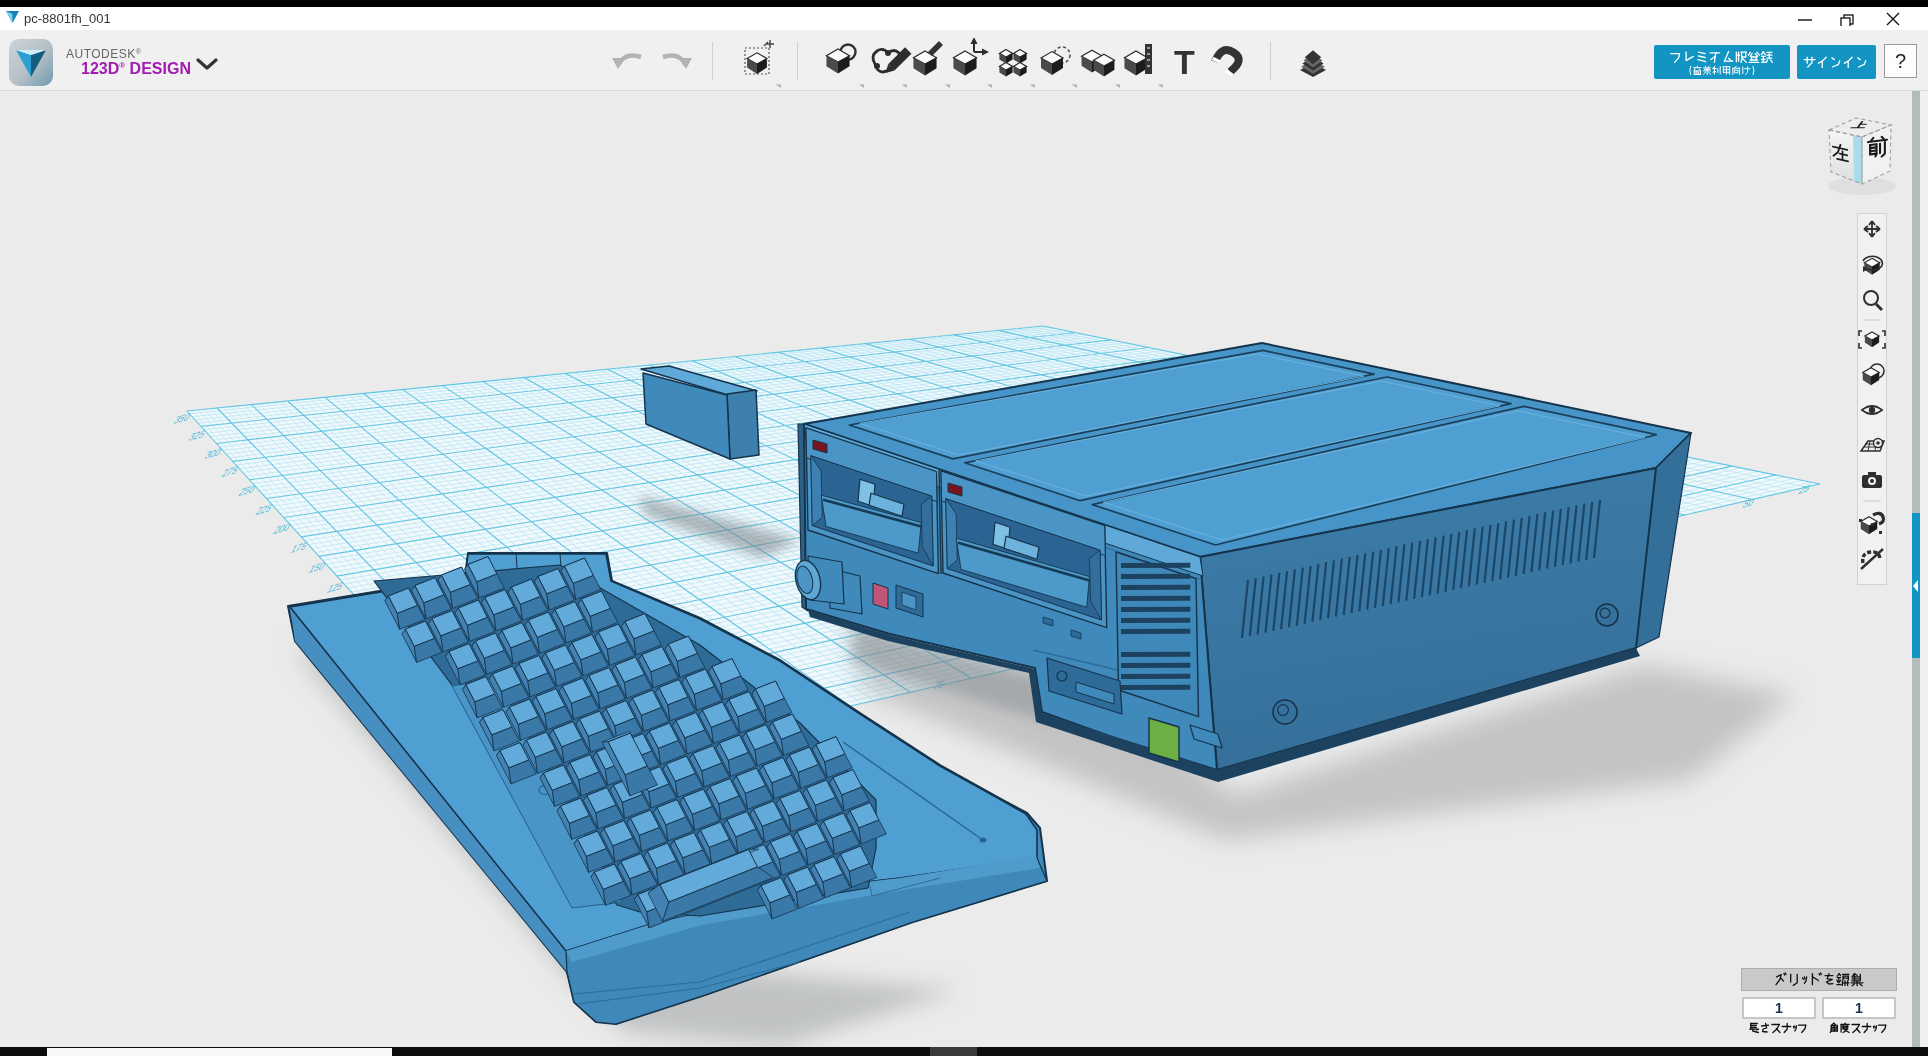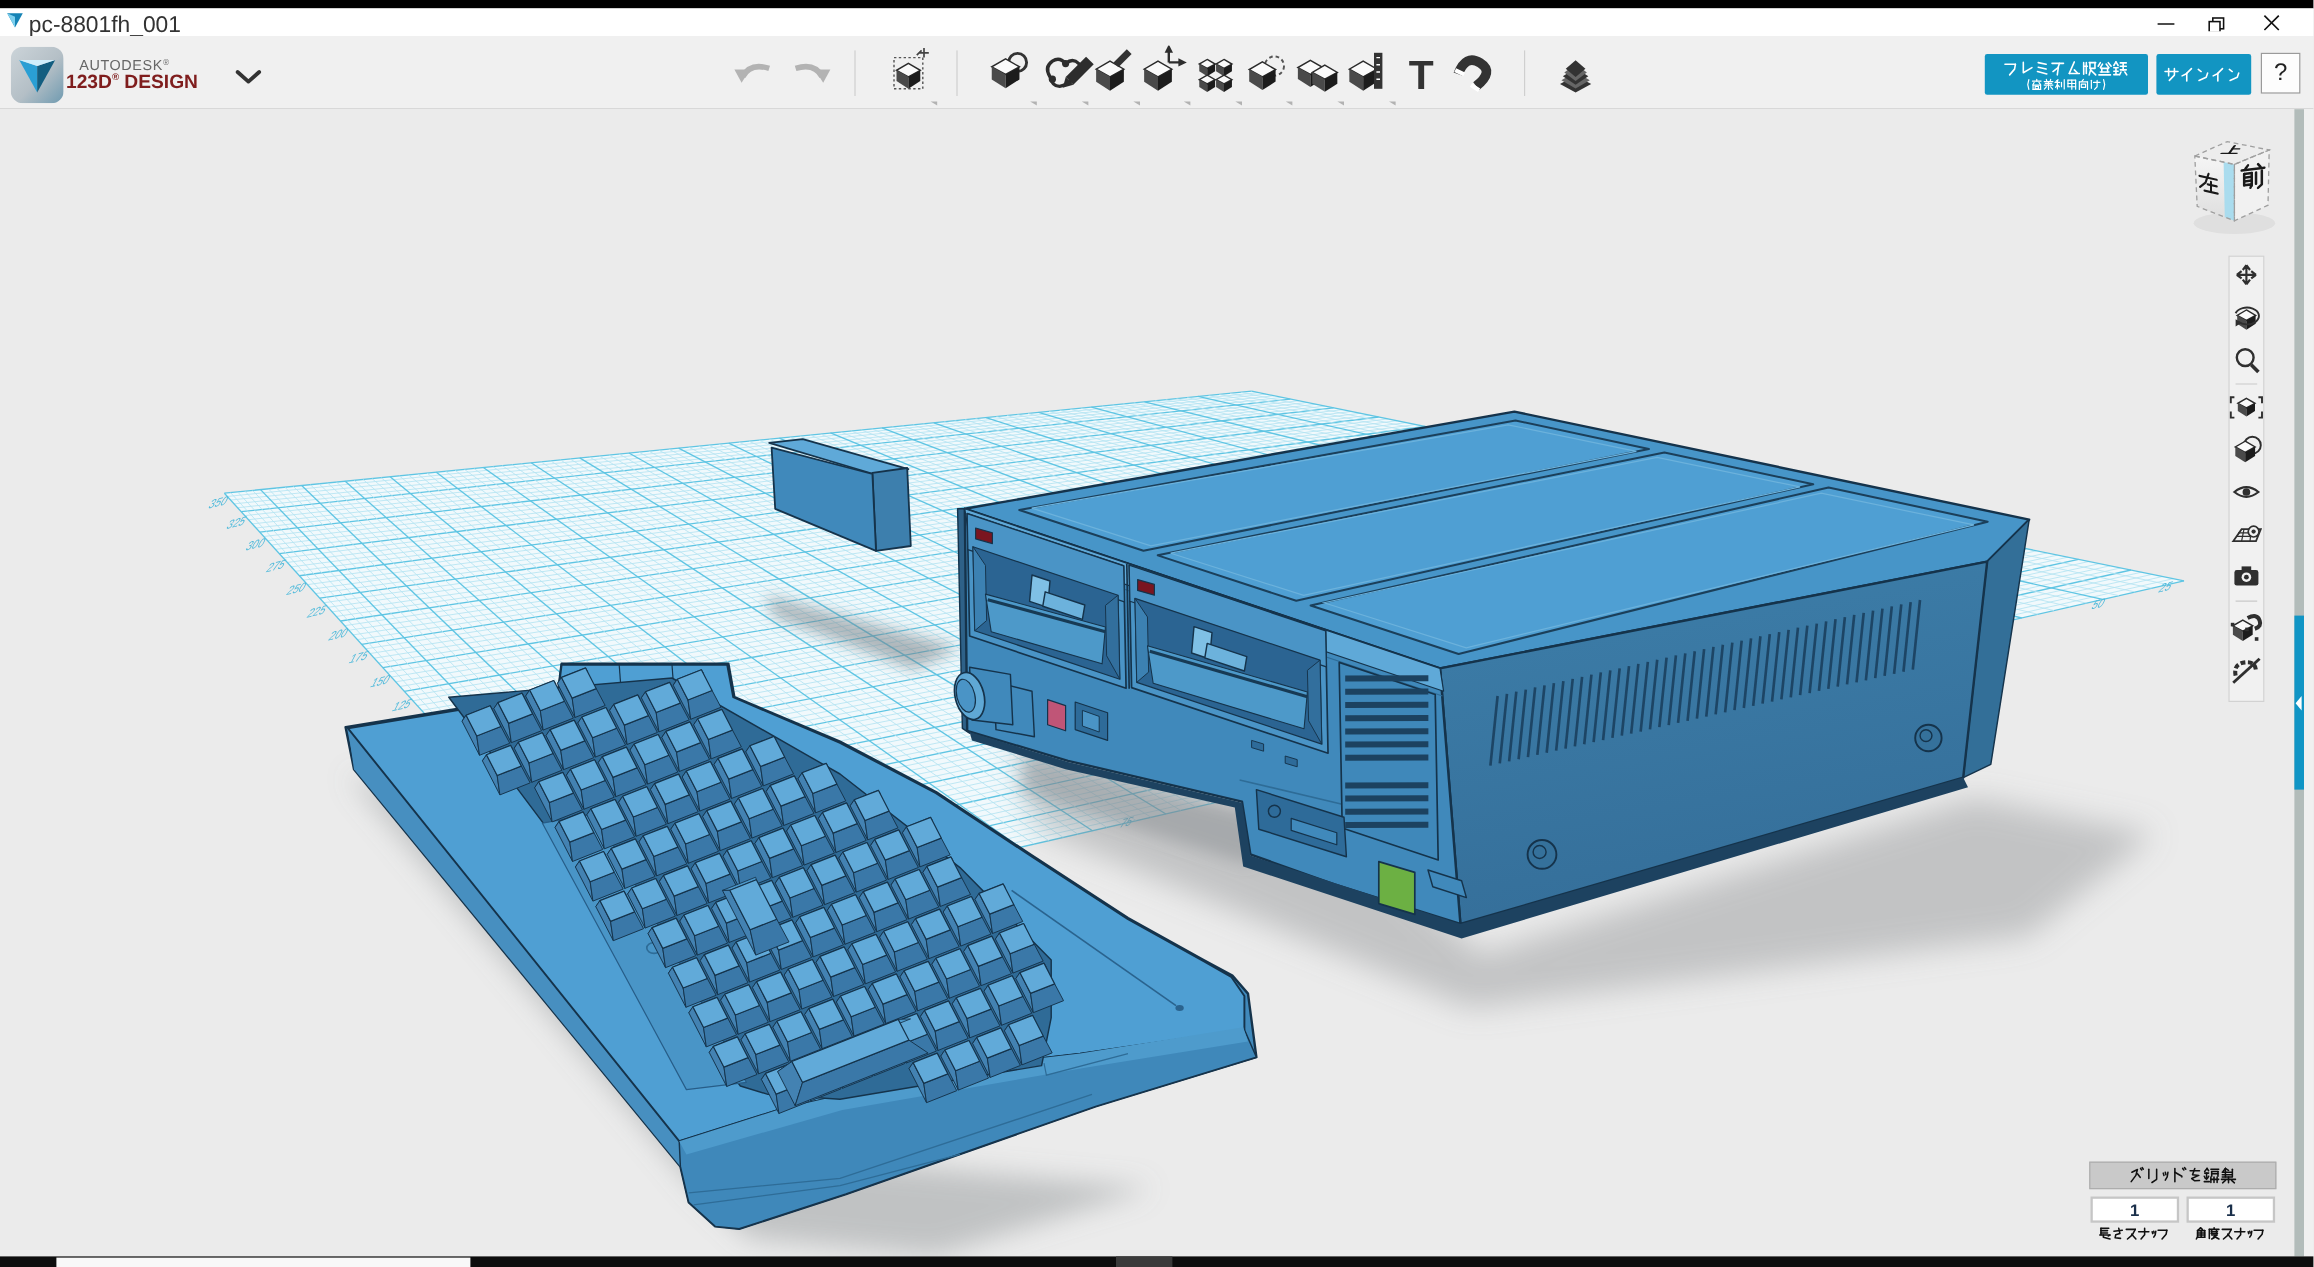--- a/index.html
+++ b/index.html
@@ -1,19 +1,19 @@
 <!DOCTYPE html>
 <html><head><meta charset="utf-8"><style>*{margin:0;padding:0;box-sizing:border-box}body{width:1928px;height:1056px;overflow:hidden;font-family:"Liberation Sans",sans-serif;background:#ebebeb;position:relative}.abs{position:absolute}</style></head><body>
 <div class="abs" style="left:0;top:0;width:1928px;height:7px;background:#000"></div>
 <div class="abs" style="left:0;top:7px;width:1928px;height:23px;background:#fff"></div>
 <svg class="abs" style="left:5px;top:9px" width="16" height="18">
     <polygon points="1,2 14,2 7.5,14" fill="#1583b5"></polygon>
     <polygon points="1,2 7.5,5 7.5,14" fill="#7ed0ee"></polygon>
   </svg>
-<div class="abs" style="left:24px;top:11px;font-size:19px;color:#333">pc-8801fh_001</div>
+<div class="abs" style="left:24px;top:11px;font-size:13px;color:#333">pc-8801fh_001</div>
 <svg class="abs" style="left:1795px;top:12px" width="120" height="14">
     <line x1="3" y1="8" x2="17" y2="8" stroke="#111" stroke-width="1.4"></line>
     <rect x="49" y="3" width="9" height="9" fill="none" stroke="#111" stroke-width="1.3"></rect>
     <rect x="46" y="6" width="9" height="9" fill="#fff" stroke="#111" stroke-width="1.3"></rect>
     <path d="M 92 1 L 104 13 M 104 1 L 92 13" stroke="#111" stroke-width="1.4"></path>
   </svg>
 <div class="abs" style="left:0;top:30px;width:1928px;height:61px;background:#f0f0f0;border-bottom:1px solid #d8d8d8"></div>
 <svg class="abs" style="left:9px;top:39px" width="44" height="47">
     <defs>
       <linearGradient id="lg" x1="0" y1="0" x2="1" y2="1">
@@ -21,21 +21,21 @@
         <stop offset="0.55" stop-color="#b4bfc6"></stop>
         <stop offset="1" stop-color="#6f9ab0"></stop>
       </linearGradient>
     </defs>
     <rect x="0" y="0" width="44" height="47" rx="10" fill="url(#lg)"></rect>
     <polygon points="7,11 22,16 22,38" fill="#2a9fd4"></polygon>
     <polygon points="37,11 22,16 22,38" fill="#135e80"></polygon>
     <polygon points="7,11 37,11 22,16" fill="#cfeefb"></polygon>
   </svg>
 <div class="abs" style="left:66px;top:47px;font-size:12px;color:#666;letter-spacing:0.5px">AUTODESK<span style="font-size:7px;vertical-align:4px">®</span></div>
-<div class="abs" style="left:55px;top:60px;font-size:16px;font-weight:bold;color:#7f1d1d">123D<span style="font-size:8px;vertical-align:6px">®</span> DESIGN</div>
+<div class="abs" style="left:81px;top:60px;font-size:16px;font-weight:bold;color:#a21caf">123D<span style="font-size:8px;vertical-align:6px">®</span> DESIGN</div>
 <svg class="abs" style="left:196px;top:58px" width="22" height="14">
     <polyline points="2,2 11,10 20,2" fill="none" stroke="#333" stroke-width="3.2" stroke-linecap="round" stroke-linejoin="round"></polyline>
   </svg>
 <svg class="abs" style="left:610px;top:46px" width="84" height="30">
     <path d="M 9 18 Q 15 6 31 11" fill="none" stroke="#b3b3b3" stroke-width="4.6"></path>
     <polygon points="2,12 15,12 8,23" fill="#b3b3b3"></polygon>
     <path d="M 75 18 Q 69 6 53 11" fill="none" stroke="#b3b3b3" stroke-width="4.6"></path>
     <polygon points="82,12 69,12 76,23" fill="#b3b3b3"></polygon>
   </svg>
 <div class="abs" style="left:712px;top:42px;width:1px;height:38px;background:#cfcfcf"></div>

